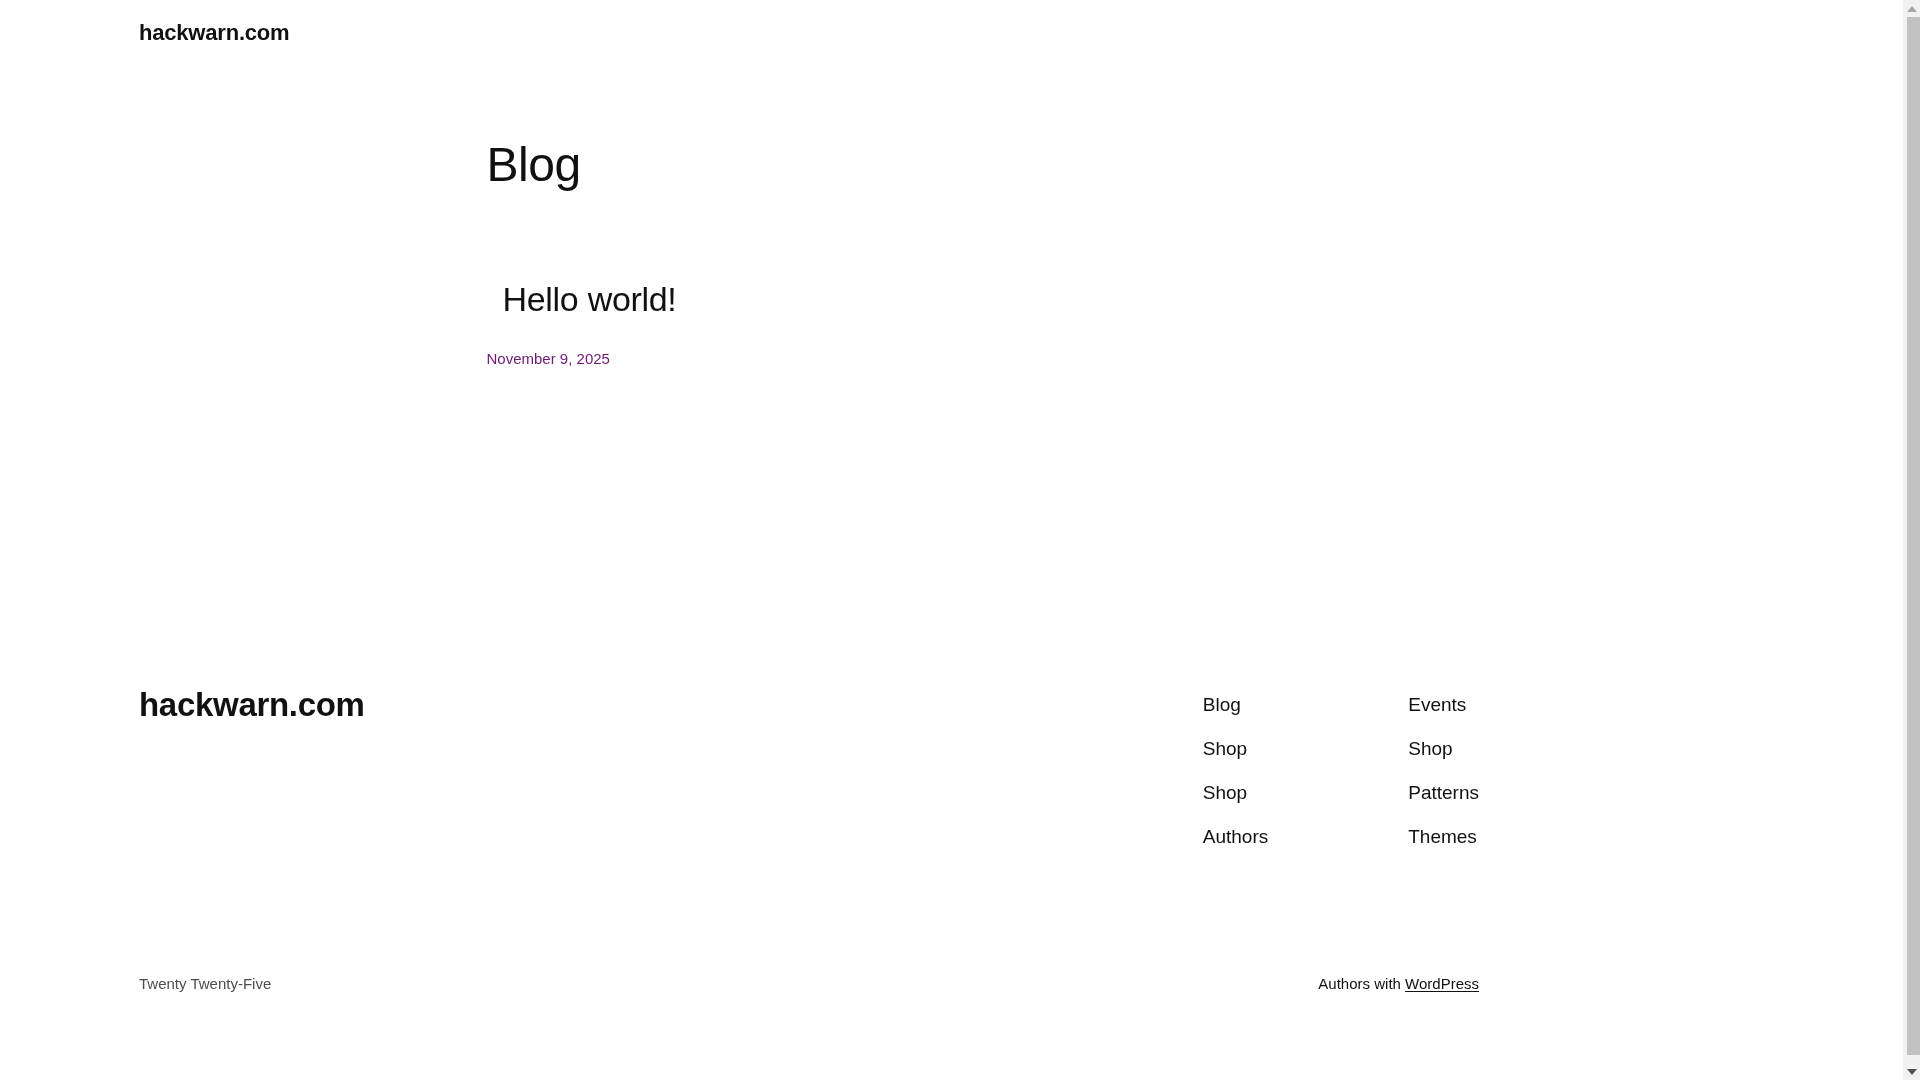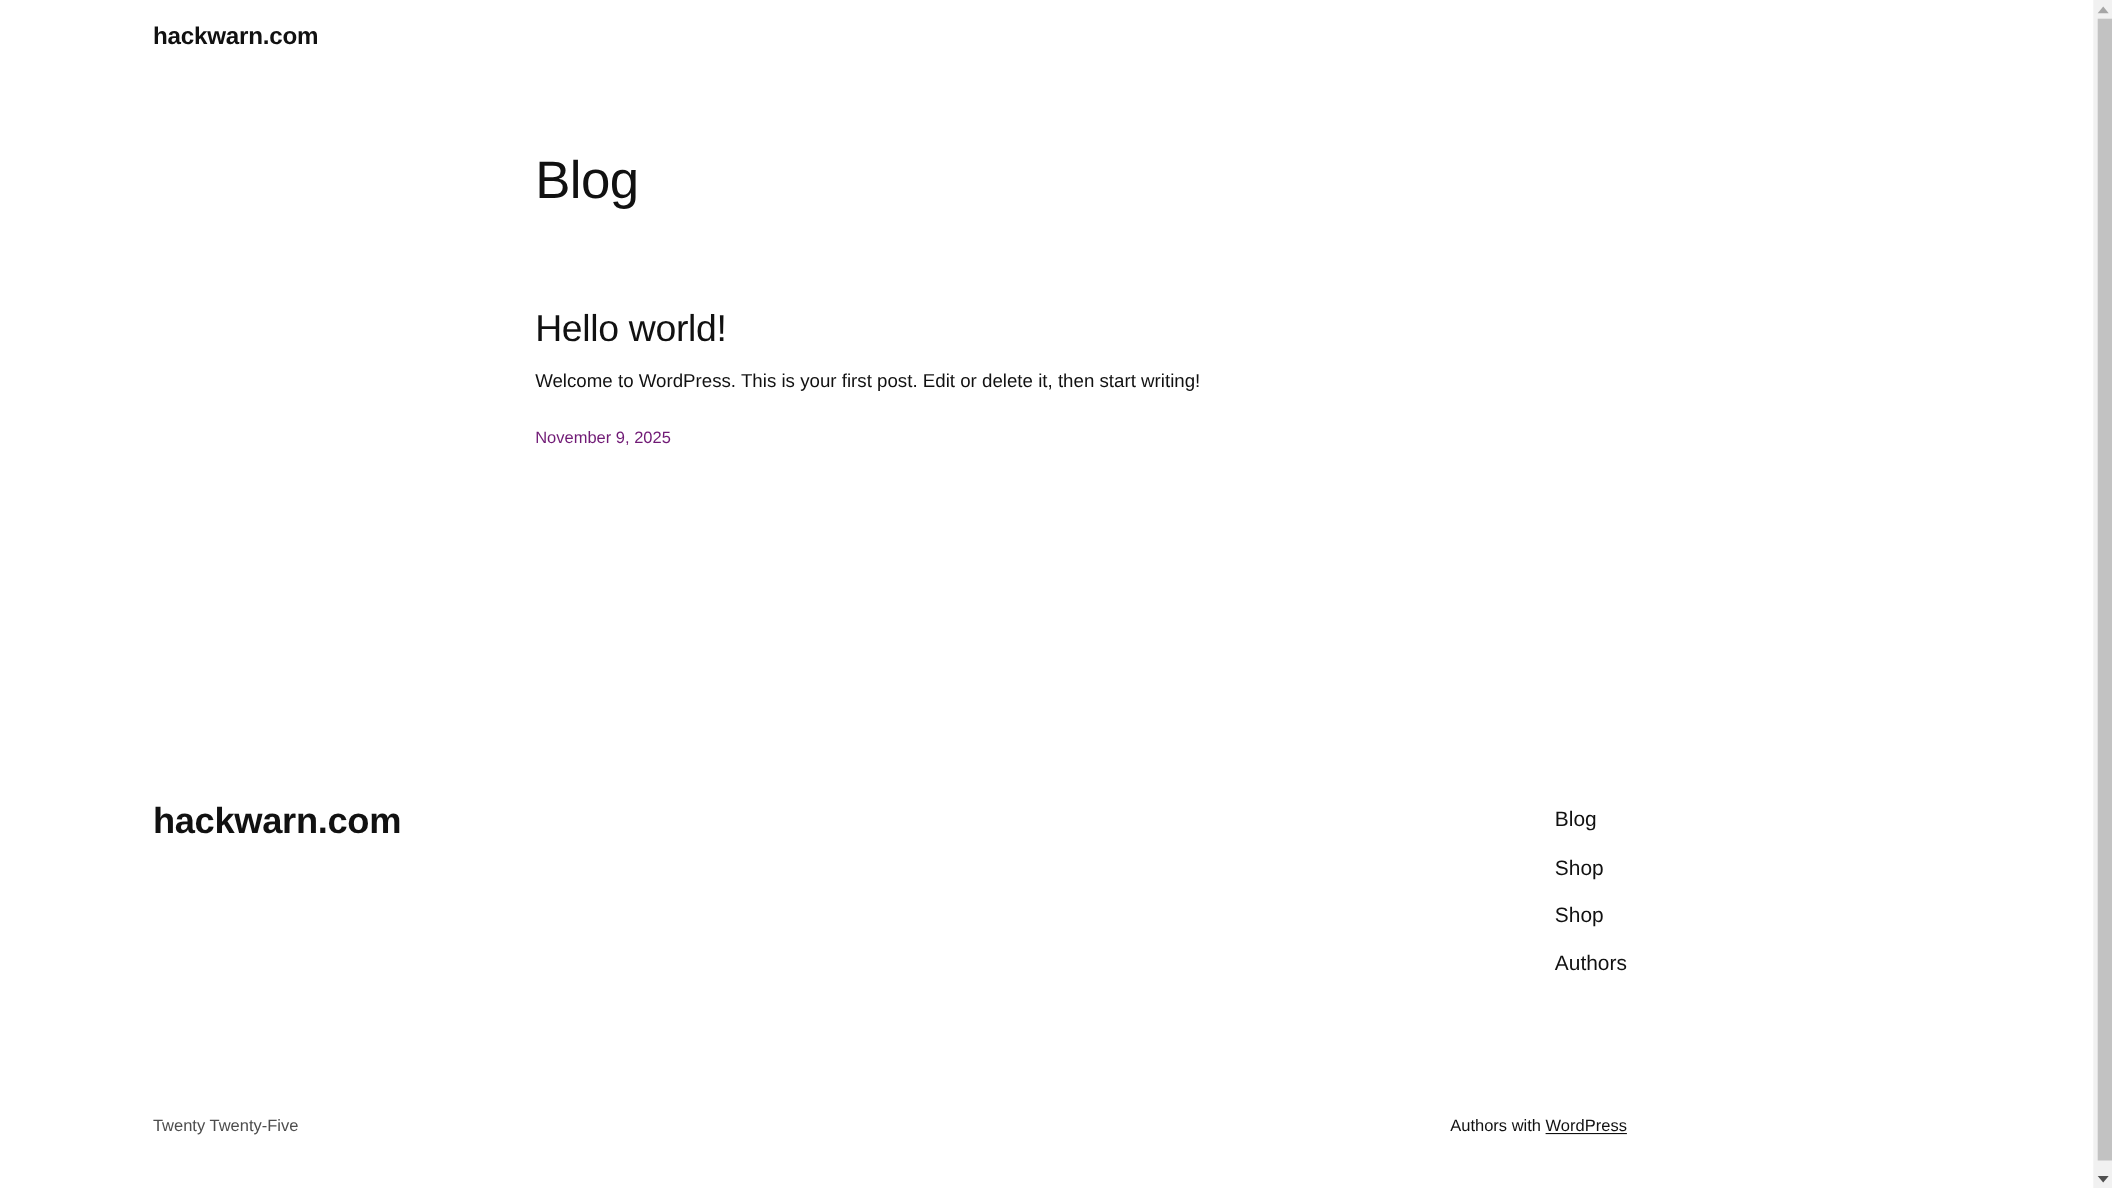--- a/index.html
+++ b/index.html
@@ -25,21 +25,21 @@
     letter-spacing: -0.2px; display: inline-block;
   }
 
   
   .page-title {
     margin: 88px 0 0 0;
     font-size: 48px; font-weight: 400; line-height: 1.2;
     letter-spacing: -0.5px;
   }
   .post-title {
-    margin: 86px 0 0 0;
+    margin: 86px 0 0 16px;
     font-size: 34px; font-weight: 400; line-height: 1.2;
     letter-spacing: -0.3px;
   }
   .post-excerpt {
     margin: 14px 0 0 0;
     font-size: 17px; line-height: 1.55;
     white-space: nowrap;
   }
   .post-date {
     margin-top: 28px;
@@ -106,21 +106,20 @@
     <a href="#" class="site-title">hackwarn.com</a>
   </header>
 
   <main class="narrow">
     <h1 class="page-title">Blog</h1>
 
     <article>
       <h2 class="post-title">
         <a href="#">Hello world!</a>
       </h2>
-      <p class="post-excerpt">Welcome to WordPress. This is your first post. Edit or delete it, then start writing!</p>
       <div class="post-date">November 9, 2025</div>
     </article>
   </main>
 
   <footer class="site-footer wide">
     <div class="footer-top">
       <a href="#" class="footer-site-title">hackwarn.com</a>
 
       <nav class="footer-nav">
         <ul>
@@ -128,20 +127,34 @@
             <a href="#">Blog</a>
           </li>
           <li>
             <a href="#">Shop</a>
           </li>
           <li>
             <a href="#">Shop</a>
           </li>
           <li>
             <a href="#">Authors</a>
+          </li>
+        </ul>
+        <ul>
+          <li>
+            <a href="#">Events</a>
+          </li>
+          <li>
+            <a href="#">Shop</a>
+          </li>
+          <li>
+            <a href="#">Patterns</a>
+          </li>
+          <li>
+            <a href="#">Themes</a>
           </li>
         </ul>
       </nav>
     </div>
 
     <div class="footer-bottom">
       <span class="theme-credit">Twenty Twenty-Five</span>
       <span class="designed-with"><span>Authors with </span><a href="#" class="wp-link">WordPress</a></span>
     </div>
   </footer>

